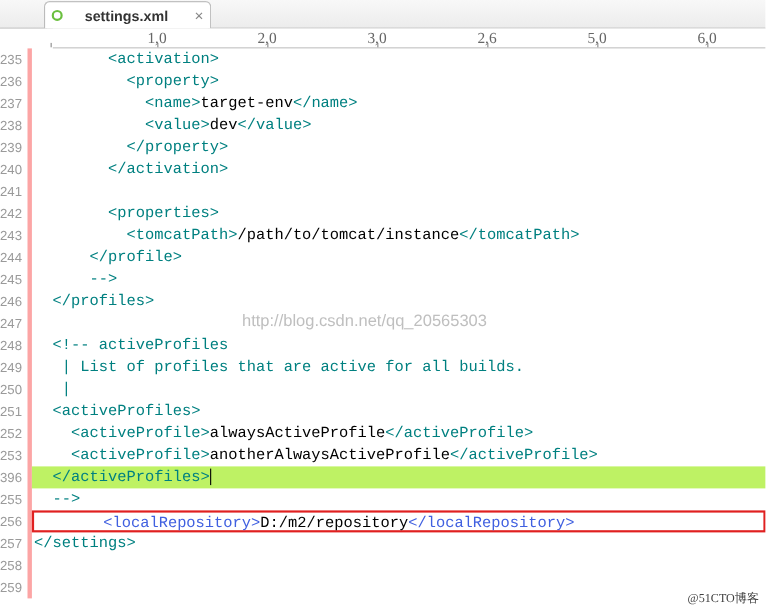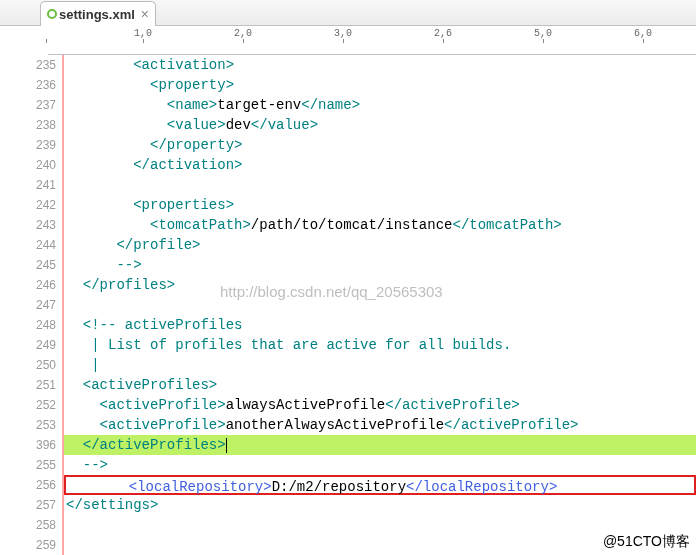--- a/index.html
+++ b/index.html
@@ -22,45 +22,45 @@
 }
 .tab {
   height: 25px;
   background: #fff;
   border: 1px solid #bbb;
   border-bottom: none;
   border-radius: 5px 5px 0 0;
   display: flex;
   align-items: center;
   padding: 0 6px;
-  gap: 2px;
+  gap: 20px;
   font-family: Arial, sans-serif;
   font-size: 13px;
   font-weight: bold;
   color: #333;
   margin-top: 1px;
 }
 .tab-circle {
   width: 10px; height: 10px;
   border: 2px solid #6abf3e;
   border-radius: 50%;
 }
 .tab-x {
   font-weight: normal;
   color: #888;
   font-size: 14px;
   margin-left: 4px;
 }
 .ruler {
-  height: 29px;
+  height: 18px;
   border-bottom: 1px solid #c0c0c0;
   position: relative;
   margin-left: 48px;
-  font-family: Liberation Mono, monospace;
-  font-size: 10px;
+  font-family: Liberation Serif, serif;
+  font-size: 14px;
   color: #666;
   background: #fff;
 }
 .ruler .tick {
   position: absolute;
   top: 2px;
 }
 .ruler .tick::after {
   content: "";
   position: absolute;
@@ -68,23 +68,23 @@
   top: 11px;
   width: 1px;
   height: 4px;
   background: #888;
 }
 .editor {
   display: flex;
   width: 100%;
 }
 .gutter {
-  width: 64px;
-  background: #fff;
-  border-right: 2px solid #fca5a5;
+  width: 29px;
+  background: #fff;
+  border-right: 4px solid #fca5a5;
   text-align: right;
   padding-right: 6px;
   color: #9a9a9a;
   font-family: sans-serif;
   font-size: 12px;
 }
 .gutter .ln {
   height: 20px;
   line-height: 20px;
 }
@@ -117,23 +117,23 @@
   font-family: Arial, sans-serif;
   font-size: 15px;
   left: 220px;
   top: 283px;
   pointer-events: none;
 }
 .wm2 {
   position: absolute;
   right: 6px;
   bottom: 4px;
-  color: #000000;
-  font-family: Liberation Sans, sans-serif;
-  font-size: 14px;
+  color: #404040;
+  font-family: Liberation Serif, serif;
+  font-size: 11px;
 }
 </style>
 </head>
 <body>
 
 <div class="tabbar">
   <div class="tab">
     <span class="tab-circle"></span>
     <span>settings.xml</span>
     <span class="tab-x">×</span>

